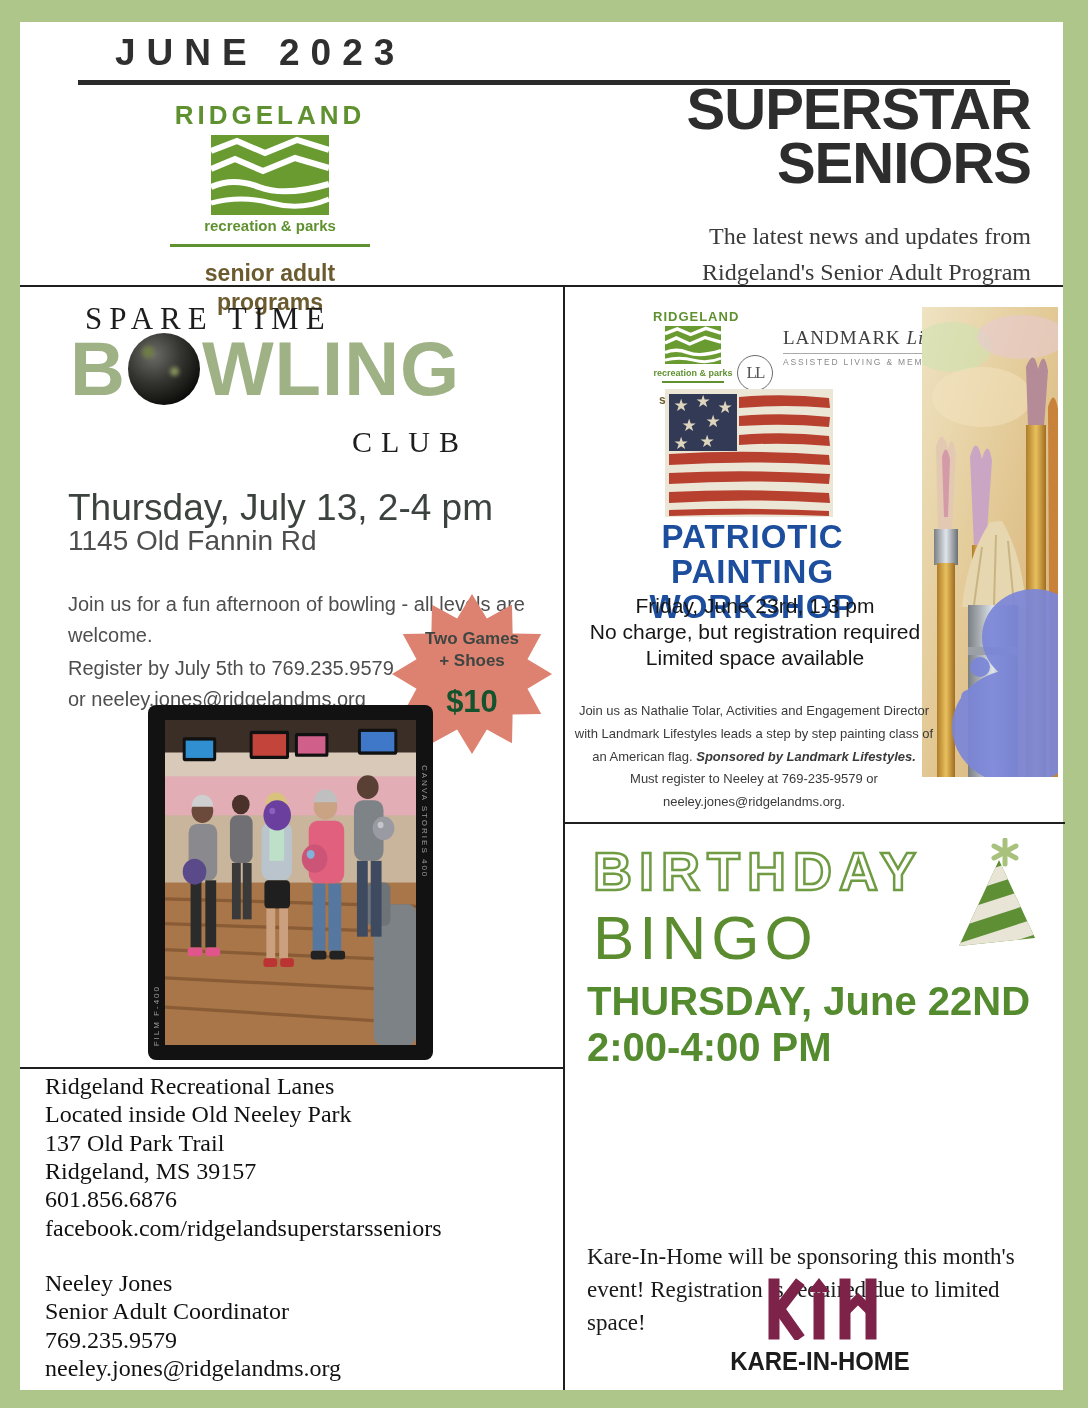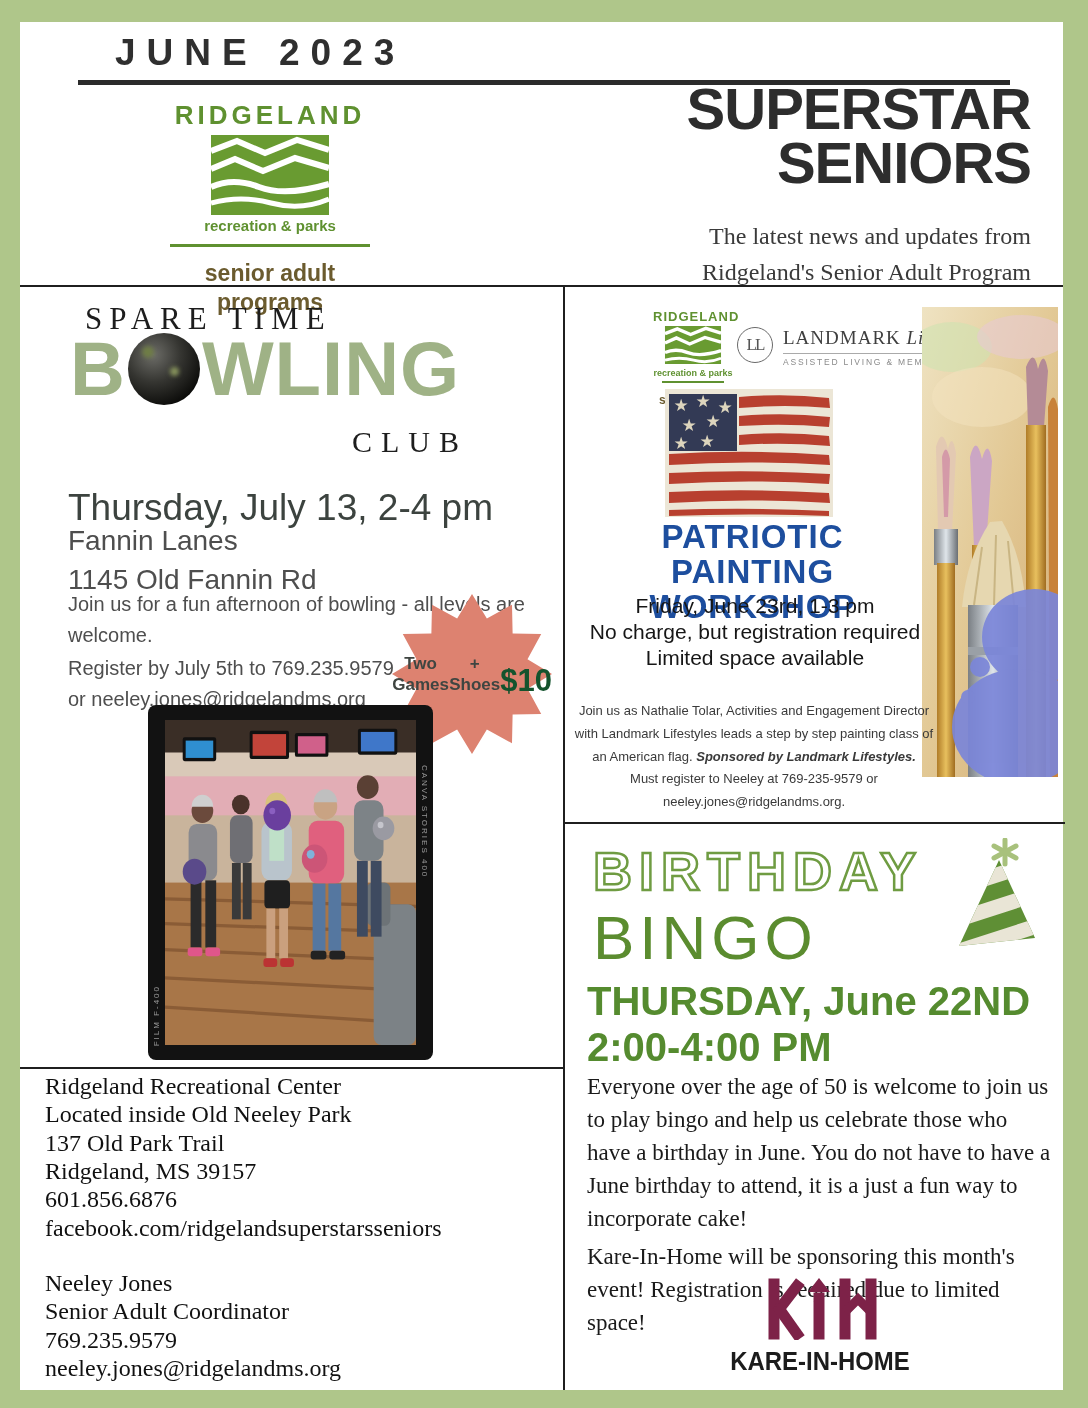--- a/index.html
+++ b/index.html
@@ -46,21 +46,21 @@
     background:#87935c; filter:blur(2px); }
   .club { left:332px; top:138px; font-family:"Liberation Serif", serif; font-size:30px; letter-spacing:9px; color:#1d1d1d; }
   .bowl-date { left:48px; top:184px; font-size:37px; font-weight:normal; color:#3c433f;margin-top:16px; }
   .bowl-venue { left:48px; top:234px; font-size:28px; color:#4e4e4e; line-height:1.4; }
   .bowl-desc { left:48px; top:302px; width:482px; font-size:20px; color:#4e4e4e; line-height:1.55; }
   .bowl-reg { left:48px; top:366px; width:352px; font-size:20px; color:#4e4e4e; line-height:1.55; }
 
   .starburst { left:372px; top:307px; width:160px; height:160px; }
   .starburst svg { position:absolute; left:0; top:0; }
   .badge-text { position:absolute; left:0; top:0; width:100%; height:100%;
-    display:flex; flex-direction:row; align-items:center; justify-content:center; text-align:center; }
+    display:flex; flex-direction:column; align-items:center; justify-content:center; text-align:center; }
   .badge-l { font-size:17px; font-weight:bold; color:#3f4541; line-height:1.25; }
   .badge-p { font-size:31px; font-weight:bold; color:#14532d; margin-top:13px; }
 
   .photo-frame { left:128px; top:418px; width:285px; height:355px;
     background:#121212; border-radius:8px; padding:15px 17px; }
   .photo-frame svg { display:block; width:100%; height:100%; }
   .film-label { position:absolute; font-size:8px; letter-spacing:2px; color:rgba(255,255,255,0.55); }
   .film-left { left:4px; bottom:14px; writing-mode:vertical-rl; transform:rotate(180deg); }
   .film-right { right:4px; top:60px; writing-mode:vertical-rl; }
 
@@ -72,21 +72,21 @@
 
   
   .mini-logo { left:88px; top:22px; width:80px; text-align:center; }
   .mini-name { font-size:13px; letter-spacing:1px; color:#5f9130; font-weight:bold; }
   .mini-tag { font-size:9px; color:#5f9130; font-weight:bold; }
   .mini-rule { width:62px; height:2px; background:#5f9130; margin:3px auto 0; }
   .mini-prog { font-size:12px; color:#6b5b2e; font-weight:bold; line-height:1.3; margin-top:10px; }
   .landmark { left:172px; top:40px; display:flex; align-items:flex-start; }
   .lm-circle { width:36px; height:36px; border:1.5px solid #6a6a6a; border-radius:50%;
     display:flex; align-items:center; justify-content:center;
-    font-family:"Liberation Serif", serif; font-size:17px; color:#555; letter-spacing:-2px; }
+    font-family:"Liberation Serif", serif; font-size:17px; color:#555; letter-spacing:-2px;margin-top:28px; }
   .lm-right { margin-left:10px; }
   .lm-name { font-family:"Liberation Serif", serif; font-size:19px; color:#3f3f3f; letter-spacing:1px; }
   .lm-name .script { font-style:italic; }
   .lm-tagline { margin-top:4px; padding-top:3px; border-top:1px solid #aaa;
     font-size:8.5px; letter-spacing:1.8px; color:#8a8a8a; }
   .flag-wrap { left:100px; top:102px; }
   .pt-title { left:0; top:233px; width:375px; text-align:center;
     font-size:33px; font-weight:bold; color:#1d4e9e; letter-spacing:1px; line-height:1.06; }
   .pt-details { left:0; top:306px; width:380px; text-align:center;
     font-size:21px; color:#161616; line-height:1.24; }
@@ -155,21 +155,20 @@
             <span class="spot1"></span>
             <span class="spot2"></span>
           </span>
         <span class="bowl-word">WLING</span>
       </div>
 
       <div class="abs club">CLUB</div>
       <div class="abs bowl-date">Thursday, July 13, 2-4 pm</div>
 
       <div class="abs bowl-venue">
-        <div>Fannin Lanes</div>
         <div>1145 Old Fannin Rd</div>
       </div>
 
       <div class="abs bowl-desc">Join us for a fun afternoon of bowling - all levels are welcome.</div>
 
       <div class="abs bowl-reg">
         <div>Register by July 5th to 769.235.9579</div>
         <div>or neeley.jones@ridgelandms.org</div>
       </div>
 
@@ -253,21 +252,21 @@
             <rect x="209" y="130" width="11" height="70" fill="#3e4a60"></rect>
           <circle cx="222" cy="100" r="11" fill="#9a9aa2"></circle>
             <circle cx="219" cy="97" r="3" fill="#c5c5cc"></circle>
         </svg>
         <span class="film-label film-left">FILM F-400</span>
         <span class="film-label film-right">CANVA STORIES 400</span>
       </div>
 
       <div class="abs contact-sep"></div>
       <div class="abs contact">
-        <div class="line">Ridgeland Recreational Center</div>
+        <div class="line">Ridgeland Recreational Lanes</div>
         <div class="line">Located inside Old Neeley Park</div>
         <div class="line">137 Old Park Trail</div>
         <div class="line">Ridgeland, MS 39157</div>
         <div class="line">601.856.6876</div>
         <div class="line">facebook.com/ridgelandsuperstarsseniors</div>
         <div class="gap"></div>
         <div class="line">Neeley Jones</div>
         <div class="line">Senior Adult Coordinator</div>
         <div class="line">769.235.9579</div>
         <div class="line">neeley.jones@ridgelandms.org</div>
@@ -421,21 +420,20 @@
           <g stroke="#a8c17c" stroke-width="5" stroke-linecap="round">
             <line x1="62" y1="2" x2="62" y2="26"></line>
             <line x1="51" y1="8" x2="73" y2="20"></line>
             <line x1="73" y1="8" x2="51" y2="20"></line>
           </g>
         </svg>
 
         <div class="abs b-solid">BINGO</div>
         <div class="abs b-when">THURSDAY, June 22ND</div>
         <div class="abs b-when2">2:00-4:00 PM</div>
-        <div class="abs b-para1">Everyone over the age of 50 is welcome to join us to play bingo and help us celebrate those who have a birthday in June. You do not have to have a June birthday to attend, it is a just a fun way to incorporate cake!</div>
         <div class="abs b-para2">Kare-In-Home will be sponsoring this month's event! Registration is required due to limited space!</div>
 
         <div class="abs kih">
           <svg width="120" height="64" viewBox="0 0 120 64">
             <g stroke="#7d2248" stroke-width="11" stroke-linecap="square" fill="none">
               <line x1="14" y1="8" x2="14" y2="58"></line>
               <line x1="20" y1="32" x2="37" y2="10"></line>
               <line x1="20" y1="34" x2="37" y2="58"></line>
               <line x1="59" y1="22" x2="59" y2="58"></line>
               <line x1="85" y1="8" x2="85" y2="58"></line>

